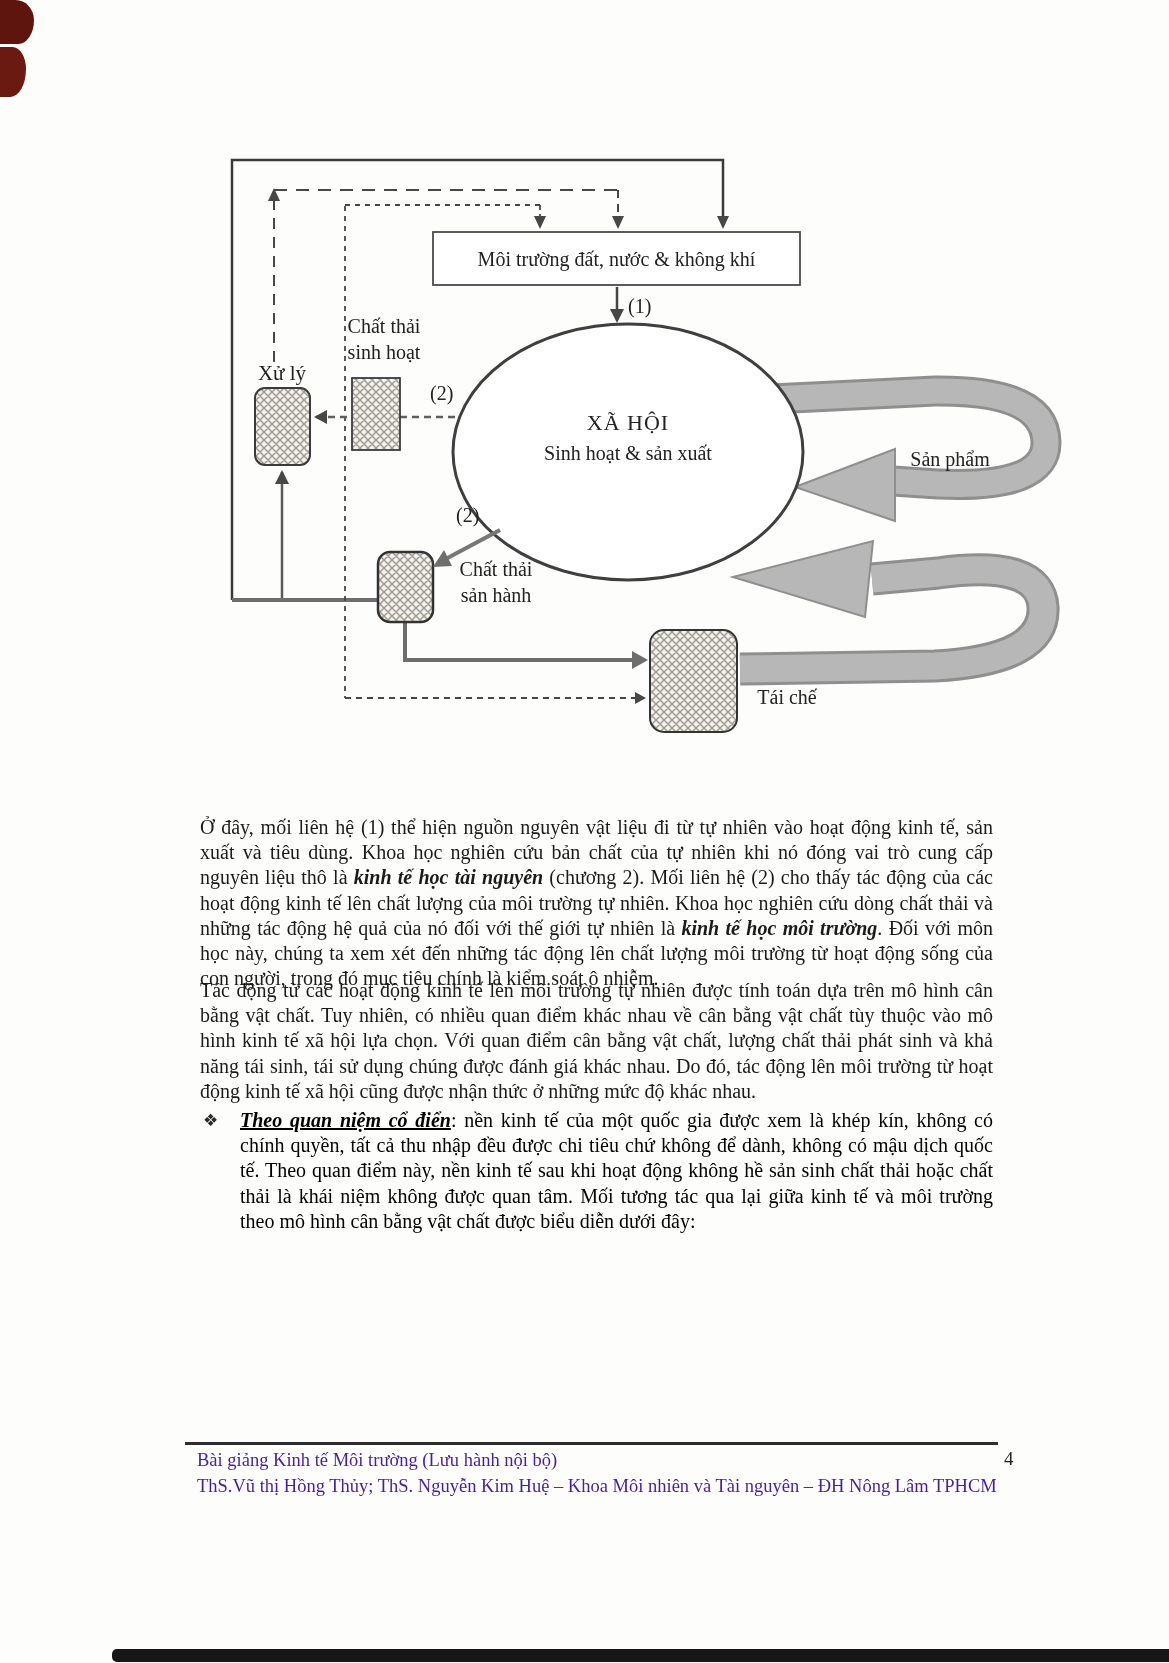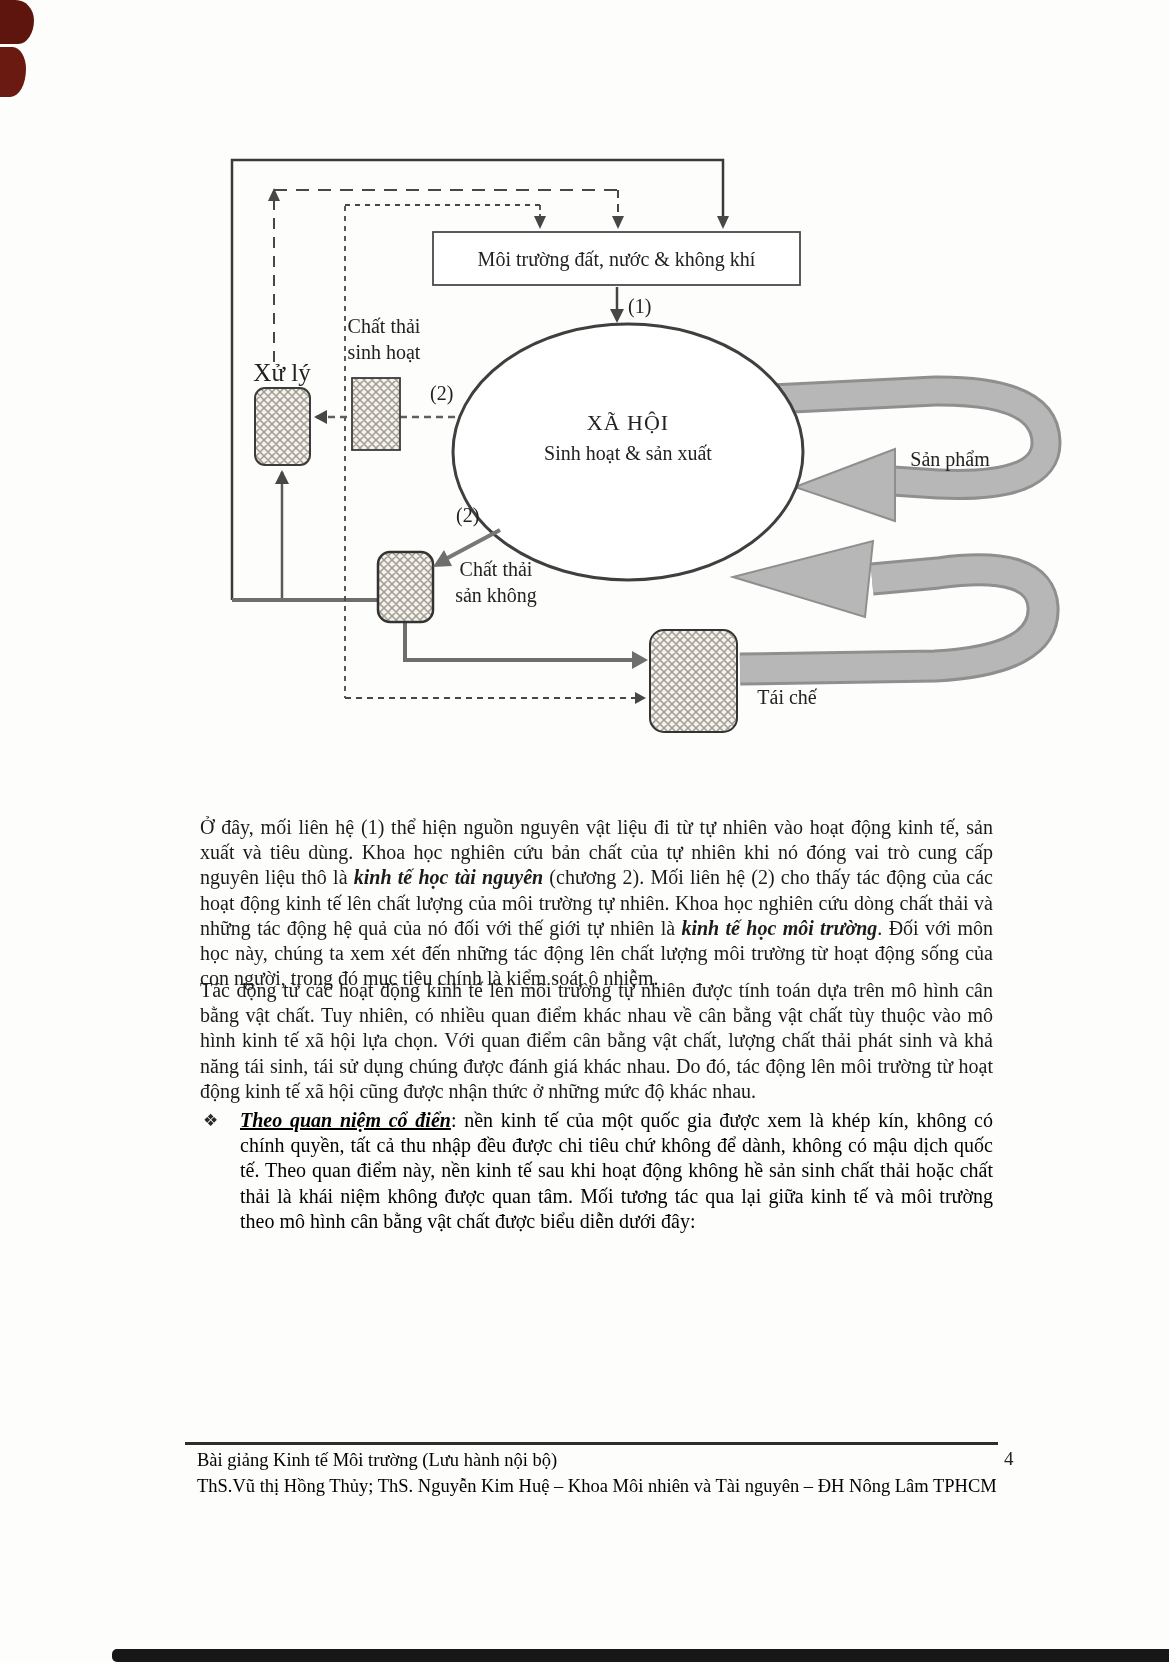--- a/index.html
+++ b/index.html
@@ -27,21 +27,21 @@
     font-weight:bold; font-size:20.5px; color:#141414; }
   .para { position:absolute; left:200px; width:793px; text-align:justify;
     font-size:20px; line-height:25.2px; color:#1b1b1b; }
   .bi  { font-weight:bold; font-style:italic; }
   .biu { font-weight:bold; font-style:italic; text-decoration:underline; }
   .bullet { position:absolute; left:203px; top:1108px; width:790px; display:flex; }
   .bullet .glyph { width:37px; flex:0 0 37px; font-size:17px; padding-top:2px; color:#2a2a2a; }
   .bullet .btext { flex:1; text-align:justify; font-size:20px; line-height:25.2px; color:#000000; }
   
   .footer-rule { position:absolute; left:185px; top:1442px; width:813px; height:2.5px; background:#2e2e2e; }
-  .footer-line { position:absolute; left:197px; font-size:18.5px; color:#000000; white-space:nowrap; }
+  .footer-line { position:absolute; left:197px; font-size:18.5px; color:#4c1d95; white-space:nowrap; }
   .fl1 { top:1450px; }
   .fl2 { top:1476px; }
   .page-num { position:absolute; left:1004px; top:1448px; font-size:19px; color:#222; }
 </style>
 </head>
 <body>
 
 <div class="page">
 
   <div class="blob blob1"></div>
@@ -115,30 +115,30 @@
       <g fill="#6e6e6e">
         <polygon points="433,567 452,566 444,550"></polygon>
         <polygon points="648,660 632,651 632,669"></polygon>
       </g>
     </svg>
 
     <div class="dlabel envbox-label" style="left:433px; top:232px; width:367px; height:53px;">Môi trường đất, nước &amp; không khí</div>
     <div class="dlabel linknum" style="left:628px; top:293px;">(1)</div>
     <div class="dlabel society-title" style="left:453px; top:410px; width:350px;">XÃ HỘI</div>
     <div class="dlabel" style="left:453px; top:440px; width:350px;">Sinh hoạt &amp; sản xuất</div>
-    <div class="dlabel" style="left:248px; top:360px; width:68px; font-size:25px;">Xử lý</div>
+    <div class="dlabel" style="left:248px; top:360px; width:68px; font-size:21px;">Xử lý</div>
     <div class="dlabel two" style="left:336px; top:313px; width:96px;">
       <div>Chất thải</div>
       <div>sinh hoạt</div>
     </div>
     <div class="dlabel linknum" style="left:430px; top:380px;">(2)</div>
     <div class="dlabel linknum" style="left:456px; top:502px;">(2)</div>
     <div class="dlabel two" style="left:446px; top:556px; width:100px;">
       <div>Chất thải</div>
-      <div>sản không</div>
+      <div>sản hành</div>
     </div>
     <div class="dlabel" style="left:745px; top:684px; width:84px;">Tái chế</div>
     <div class="dlabel" style="left:898px; top:446px; width:104px;">Sản phẩm</div>
   </div>
 
 
   <div class="para" style="top:815px;">
     <span>Ở đây, mối liên hệ (1) thể hiện nguồn nguyên vật liệu đi từ tự nhiên vào hoạt động kinh tế, sản xuất và tiêu dùng. Khoa học nghiên cứu bản chất của tự nhiên khi nó đóng vai trò cung cấp nguyên liệu thô là </span><span class="bi">kinh tế học tài nguyên</span><span> (chương 2). Mối liên hệ (2) cho thấy tác động của các hoạt động kinh tế lên chất lượng của môi trường tự nhiên. Khoa học nghiên cứu dòng chất thải và những tác động hệ quả của nó đối với thế giới tự nhiên là </span><span class="bi">kinh tế học môi trường</span><span>. Đối với môn học này, chúng ta xem xét đến những tác động lên chất lượng môi trường từ hoạt động sống của con người, trong đó mục tiêu chính là kiểm soát ô nhiễm.</span>
   </div>
 

